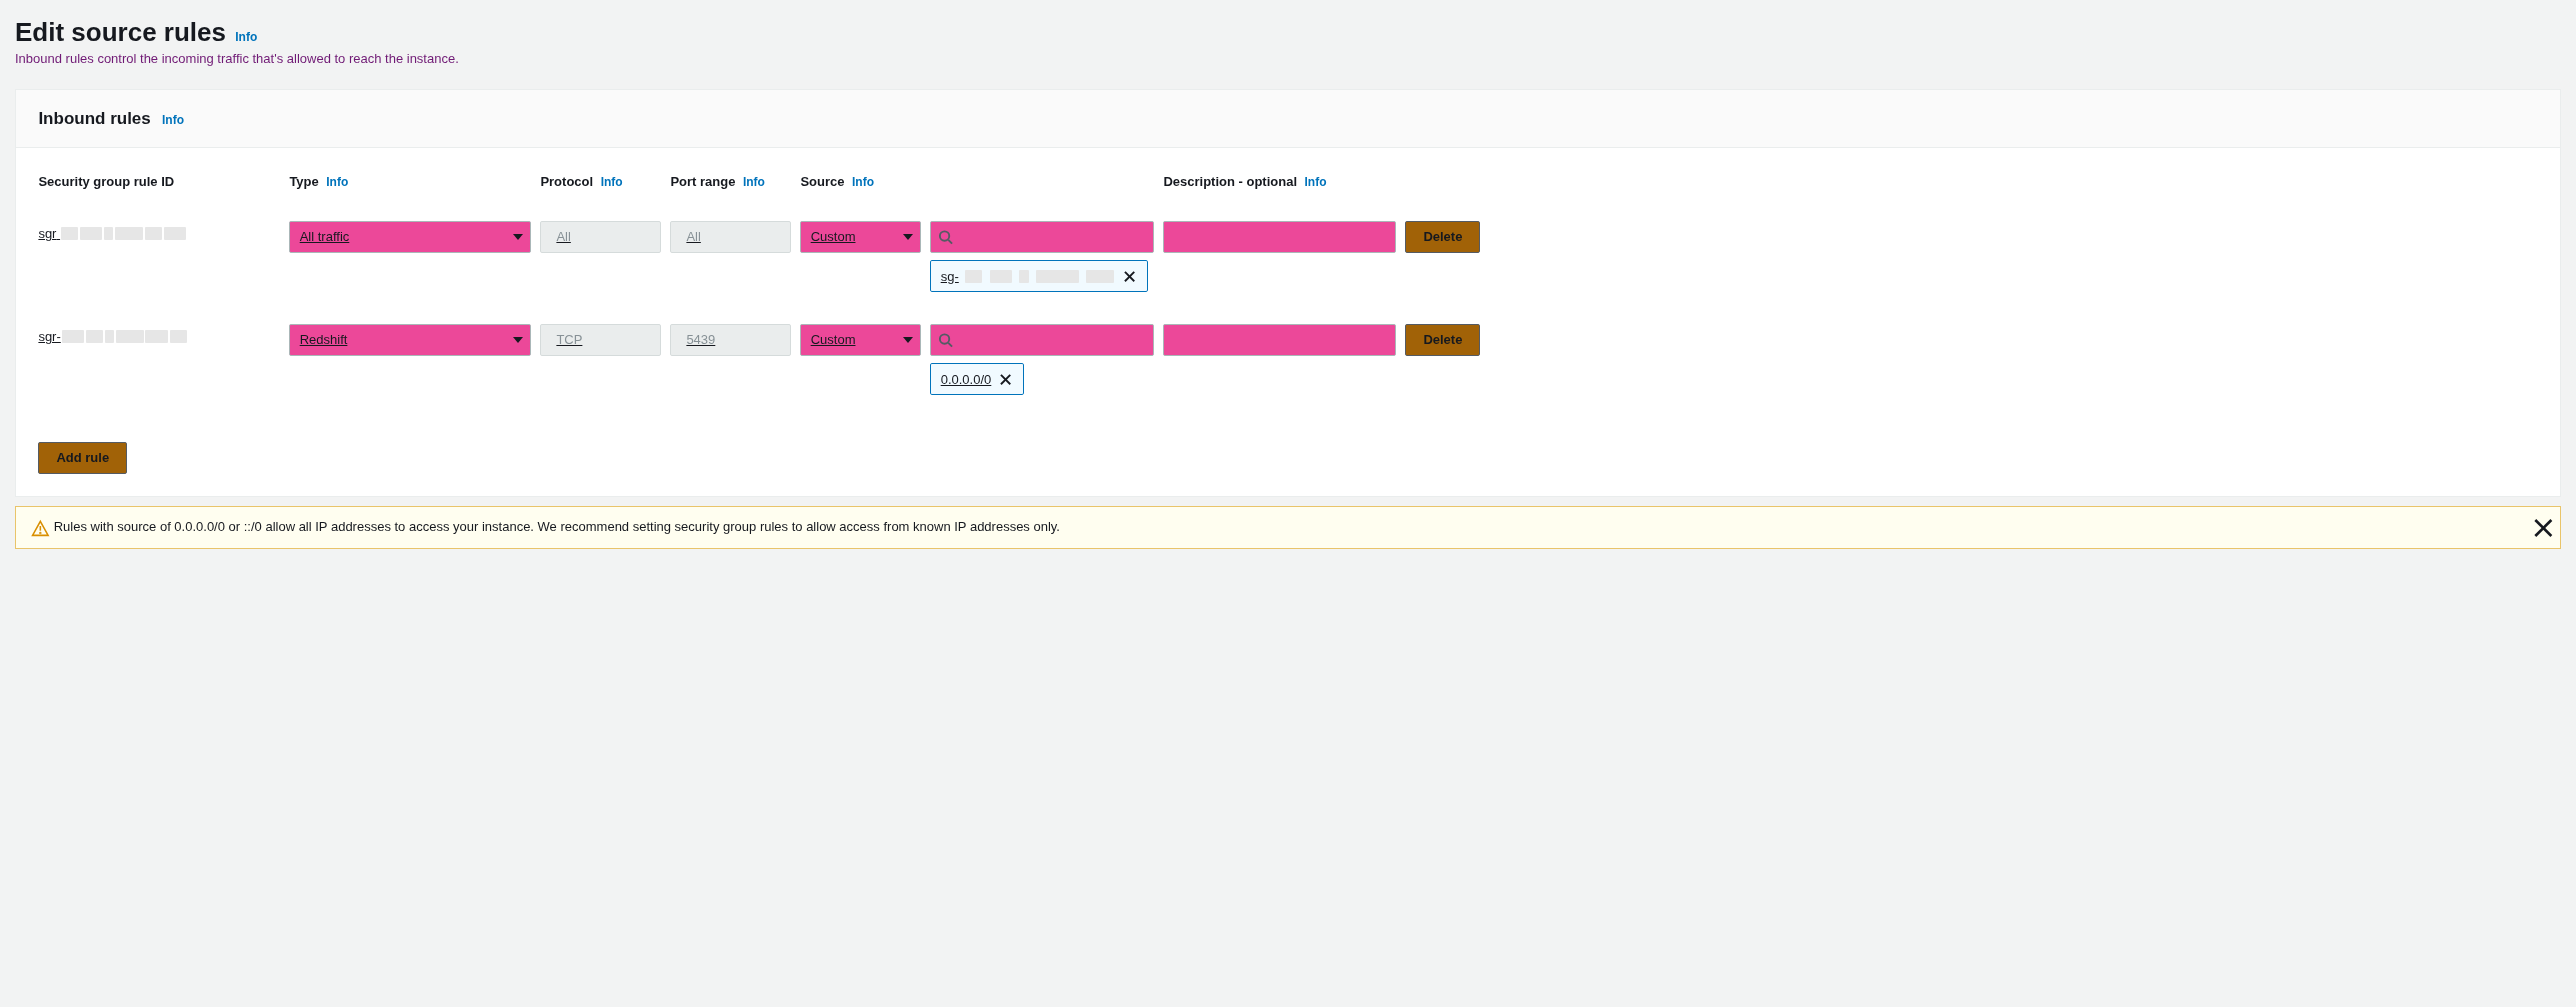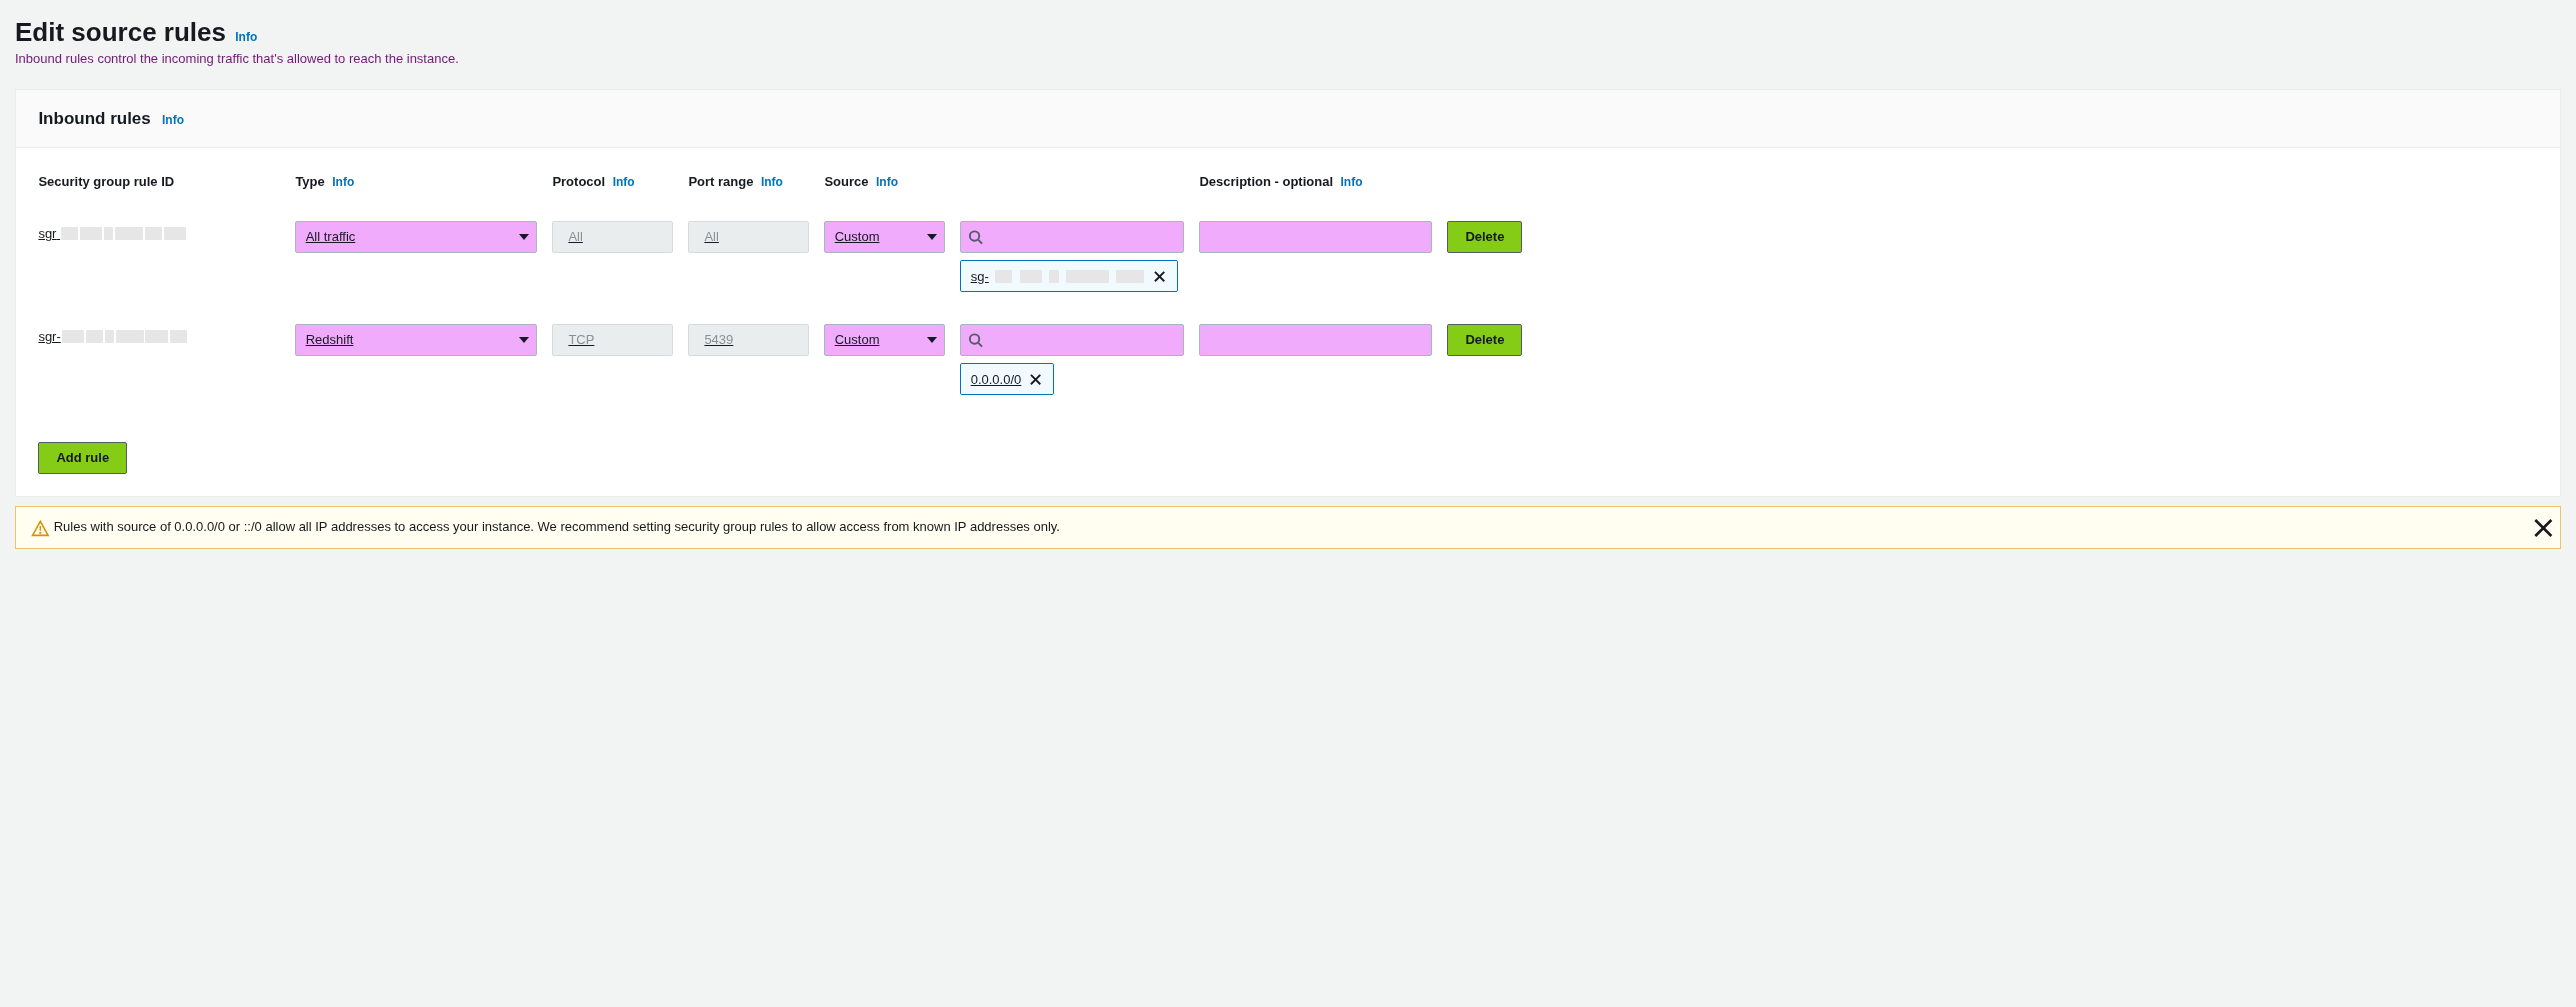--- a/index.html
+++ b/index.html
@@ -51,21 +51,21 @@
     font-size: 17px;
     font-weight: 700;
     margin: 0;
   }
   .rules-area {
     padding: 0 22.4px 22.4px 22.4px;
   }
   .headers-row, .rule-row {
     display: grid;
     grid-template-columns: 242px 242px 121px 121px 121px 224px 233px 93px;
-    column-gap: 15px;
+    column-gap: 9px;
     align-items: start;
   }
   .headers-row {
     padding: 22.4px 0 20.5px 0;
     font-weight: 700;
     font-size: 13px;
   }
   .col-head {
     display: flex;
     flex-wrap: wrap;
@@ -94,21 +94,21 @@
   }
   .r10 { width: 9.3px; }
   .r18 { width: 17px; }
   .r24 { width: 22.4px; }
   .r30 { width: 28px; }
   .r46 { width: 43px; }
   .select, .text-input, .search-input {
     height: 32px;
     box-sizing: border-box;
     border: 0.9px solid #aab7b8;
-    background: #f0abfc;
+    background: #ec4899;
     border-radius: 1.9px;
     font-size: 13px;
   }
   .select {
     display: flex;
     align-items: center;
     justify-content: space-between;
     padding: 0 7.5px 0 9.3px;
     cursor: pointer;
     width: 100%;
@@ -168,21 +168,21 @@
     align-items: center;
     justify-content: center;
     color: #16191f;
     cursor: pointer;
   }
   .token .remove svg { width: 11.2px; height: 11.2px; }
   .btn {
     height: 32px;
     box-sizing: border-box;
     border: 0.9px solid #545b64;
-    background: #84cc16;
+    background: #a16207;
     border-radius: 1.9px;
     padding: 0 17px;
     font-weight: 700;
     font-size: 13px;
     color: #16191f;
     cursor: pointer;
     display: inline-flex;
     align-items: center;
     justify-content: center;
   }

